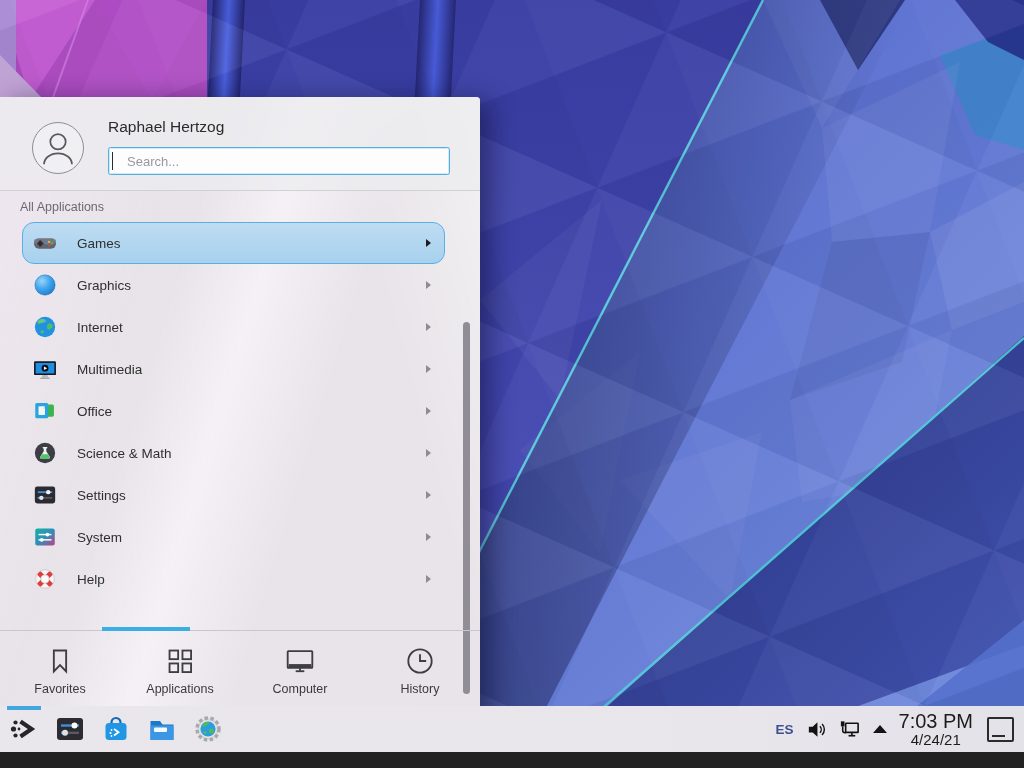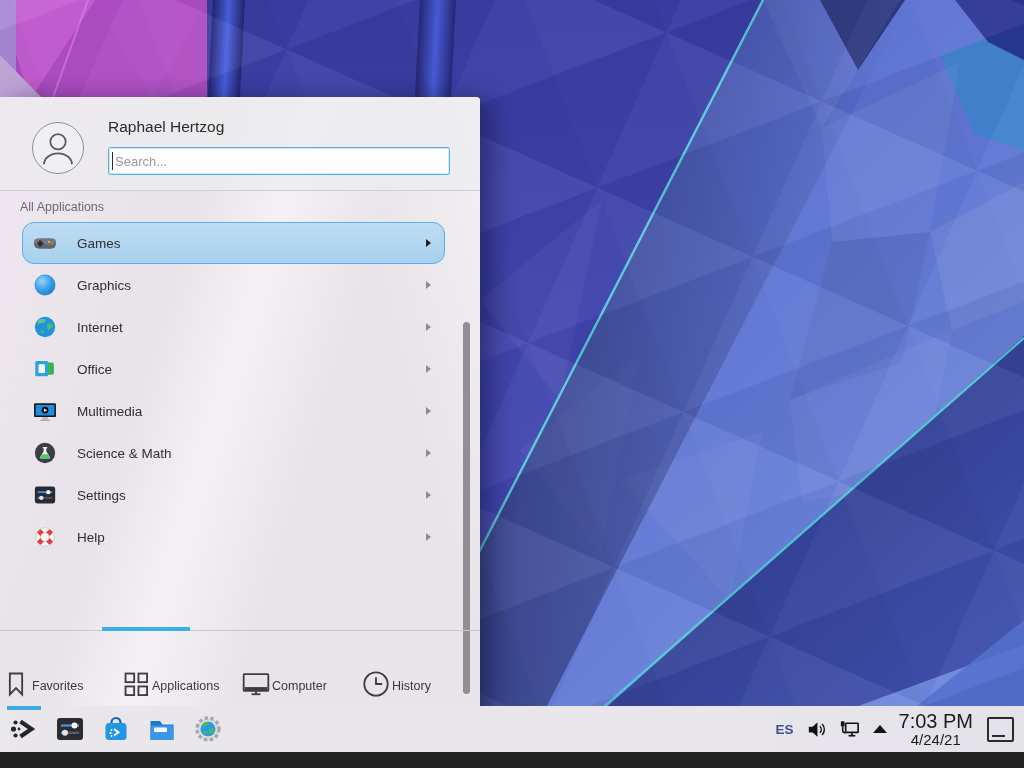--- a/index.html
+++ b/index.html
@@ -34,21 +34,21 @@
   .avatar {
     position:absolute; left:32px; top:122px; left:32px; top:25px;
     width:52px; height:52px; border-radius:50%;
     border:1px solid #8f8f93; background:rgba(250,250,250,.35);
   }
   .user-name { position:absolute; left:108px; top:21px; font-size:15.5px; color:#2b2b2b; }
   .search-box {
     position:absolute; left:108px; top:50px; width:342px; height:28px;
     border:1px solid #55aede; border-radius:2.5px; background:#fdfdfe;
     font-family:"Liberation Sans", sans-serif;
-    font-size:13px; color:#333; padding:0 6px;
+    font-size:13px; color:#333; padding:0 18px;
     box-shadow:0 0 0 1px rgba(85,174,222,.25) inset;
     outline:none;
   }
   .search-box::placeholder { color:#9a98a0; }
   .search-caret { position:absolute; left:112px; top:55px; width:1px; height:18px; background:#2b2b2b; }
 
   .menu-body { position:relative; flex:1; z-index:1; }
   .section-label { position:absolute; left:20px; top:9px; font-size:12.5px; color:#6d6972; }
 
   .app-list { position:absolute; left:0; top:31px; width:100%; height:408px; overflow:hidden; }
@@ -78,21 +78,21 @@
 
   .menu-footer {
     position:relative; flex:0 0 auto; height:92px; z-index:1;
     border-top:1px solid #c9c6cc; display:flex;
   }
   .tab-indicator {
     position:absolute; left:102px; top:-4px; width:88px; height:4px;
     background:#3caee6; z-index:2;
   }
   .footer-tab {
-    flex:1 1 0; display:flex; flex-direction:row; align-items:center;
+    flex:1 1 0; display:flex; flex-direction:column; align-items:center;
     padding-top:14px;
   }
   .footer-tab svg { width:32px; height:32px; display:block; stroke:#3e3e42; fill:none; stroke-width:1.5; }
   .tab-label { margin-top:5px; font-size:12.5px; color:#3a3a3e; }
 
   
   .taskbar {
     position:absolute; left:0; bottom:0; width:1024px; height:46px; z-index:6;
     background:linear-gradient(90deg,#e9e7ec 0%, #e8e6eb 70%, #e4e2e9 100%);
     display:flex; align-items:center;
@@ -260,48 +260,48 @@
             <ellipse cx="12" cy="8.6" rx="6" ry="2.6" fill="#ffffff" opacity="0.15"></ellipse>
           </svg>
             </span>
           <span class="row-label">Internet</span>
           <span class="row-arrow"></span>
         </div>
 
         <div class="app-row">
           <span class="row-icon">
               <svg viewBox="0 0 32 32">
-            <rect x="13" y="8" width="14" height="15" rx="2" fill="#3cb44e"></rect>
-            <rect x="4" y="6" width="16" height="19" rx="2" fill="#2aa5dc"></rect>
-            <rect x="8" y="10" width="8" height="11" rx="1" fill="#f4f6f8"></rect>
-            <path d="M16 10 v3 h-3 z" fill="#c8d4dc"></path>
-          </svg>
-            </span>
-          <span class="row-label">Office</span>
-          <span class="row-arrow"></span>
-        </div>
-
-        <div class="app-row">
-          <span class="row-icon">
-              <svg viewBox="0 0 32 32">
             <rect x="2.5" y="6.5" width="27" height="17" rx="1.5" fill="#17171d"></rect>
             <rect x="4.5" y="8.5" width="23" height="13" fill="#1f8ee0"></rect>
             <circle cx="16" cy="15" r="4.2" fill="#0c0c12"></circle>
             <path d="M14.7 12.8 l4 2.2 -4 2.2 z" fill="#ffffff"></path>
             <path d="M13 23.5 h6 l1 3 h-8 z" fill="#b9b9bf"></path>
             <rect x="10" y="26.5" width="12" height="1.8" rx="0.9" fill="#a8a8ae"></rect>
           </svg>
             </span>
           <span class="row-label">Multimedia</span>
           <span class="row-arrow"></span>
         </div>
 
         <div class="app-row">
           <span class="row-icon">
               <svg viewBox="0 0 32 32">
+            <rect x="13" y="8" width="14" height="15" rx="2" fill="#3cb44e"></rect>
+            <rect x="4" y="6" width="16" height="19" rx="2" fill="#2aa5dc"></rect>
+            <rect x="8" y="10" width="8" height="11" rx="1" fill="#f4f6f8"></rect>
+            <path d="M16 10 v3 h-3 z" fill="#c8d4dc"></path>
+          </svg>
+            </span>
+          <span class="row-label">Office</span>
+          <span class="row-arrow"></span>
+        </div>
+
+        <div class="app-row">
+          <span class="row-icon">
+              <svg viewBox="0 0 32 32">
             <circle cx="16" cy="16" r="12.5" fill="#3d3d45"></circle>
             <path d="M13.2 8.5 h5.6 v1.2 l-1.2 1 v3 l4.2 6.8 a1.6 1.6 0 0 1 -1.4 2.5 h-8.8 a1.6 1.6 0 0 1 -1.4 -2.5 l4.2 -6.8 v-3 l-1.2 -1 z" fill="#eef0f2"></path>
             <path d="M12.4 17.5 h7.2 l2 3.3 a1.6 1.6 0 0 1 -1.4 2.5 h-8.4 a1.6 1.6 0 0 1 -1.4 -2.5 z" fill="#54c46c"></path>
           </svg>
             </span>
           <span class="row-label">Science &amp; Math</span>
           <span class="row-arrow"></span>
         </div>
 
         <div class="app-row">
@@ -312,20 +312,40 @@
             <circle cx="20" cy="12.5" r="2.7" fill="#f2f2f4"></circle>
             <line x1="7" y1="19.5" x2="25" y2="19.5" stroke="#56565e" stroke-width="2.2"></line>
             <line x1="7" y1="19.5" x2="11" y2="19.5" stroke="#3f8fd8" stroke-width="2.2"></line>
             <circle cx="11.5" cy="19.5" r="2.7" fill="#e4e4e8"></circle>
           </svg>
             </span>
           <span class="row-label">Settings</span>
           <span class="row-arrow"></span>
         </div>
 
+        <div class="app-row">
+          <span class="row-icon">
+              <svg viewBox="0 0 32 32">
+            <defs>
+                  <linearGradient id="gSys" x1="0" y1="0" x2="1" y2="1">
+              <stop offset="0" stop-color="#13b2a2"></stop>
+                    <stop offset="0.5" stop-color="#2e8fb8"></stop>
+                    <stop offset="1" stop-color="#c23f86"></stop>
+            </linearGradient>
+                </defs>
+            <rect x="4" y="5.5" width="24" height="21" rx="2.5" fill="url(#gSys)"></rect>
+            <line x1="8" y1="13" x2="24" y2="13" stroke="#ffffff" stroke-width="1.8"></line>
+            <circle cx="19" cy="13" r="2.3" fill="#ffffff"></circle>
+            <line x1="8" y1="19.5" x2="24" y2="19.5" stroke="#ffffff" stroke-width="1.8"></line>
+            <circle cx="12" cy="19.5" r="2.3" fill="#ffffff"></circle>
+          </svg>
+            </span>
+          <span class="row-label">System</span>
+          <span class="row-arrow"></span>
+        </div>
 
 
         <div class="app-row">
           <span class="row-icon">
               <svg viewBox="0 0 32 32">
             <defs>
                   <clipPath id="buoyClip">
                     <circle cx="16" cy="16" r="11.5"></circle>
                   </clipPath>
                 </defs>

